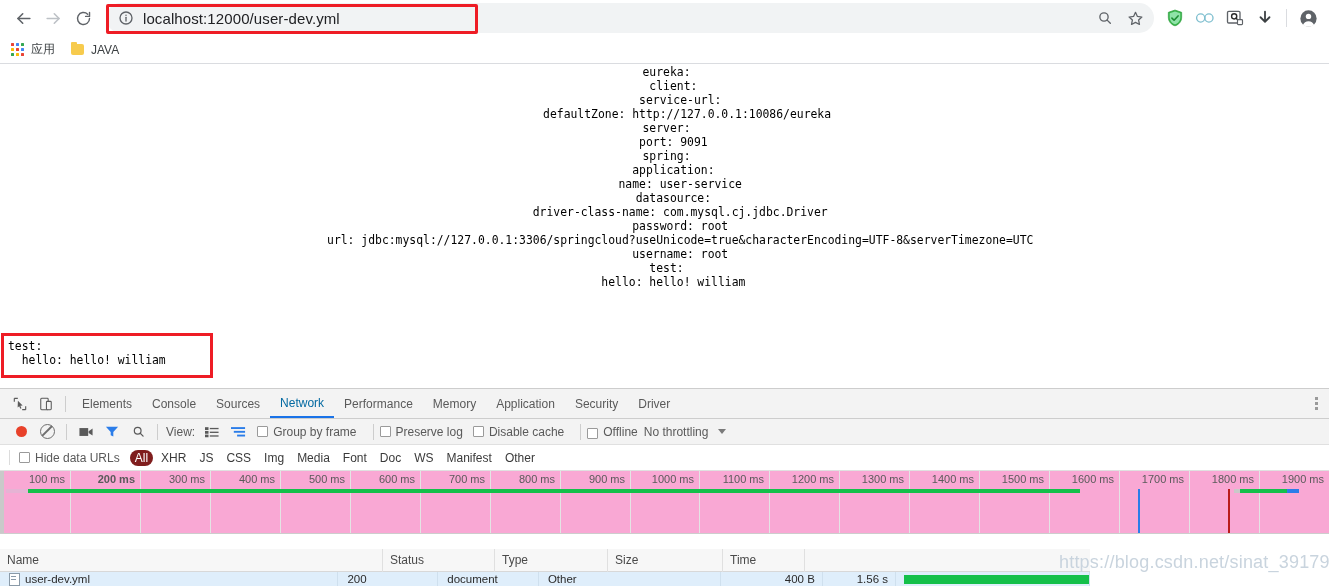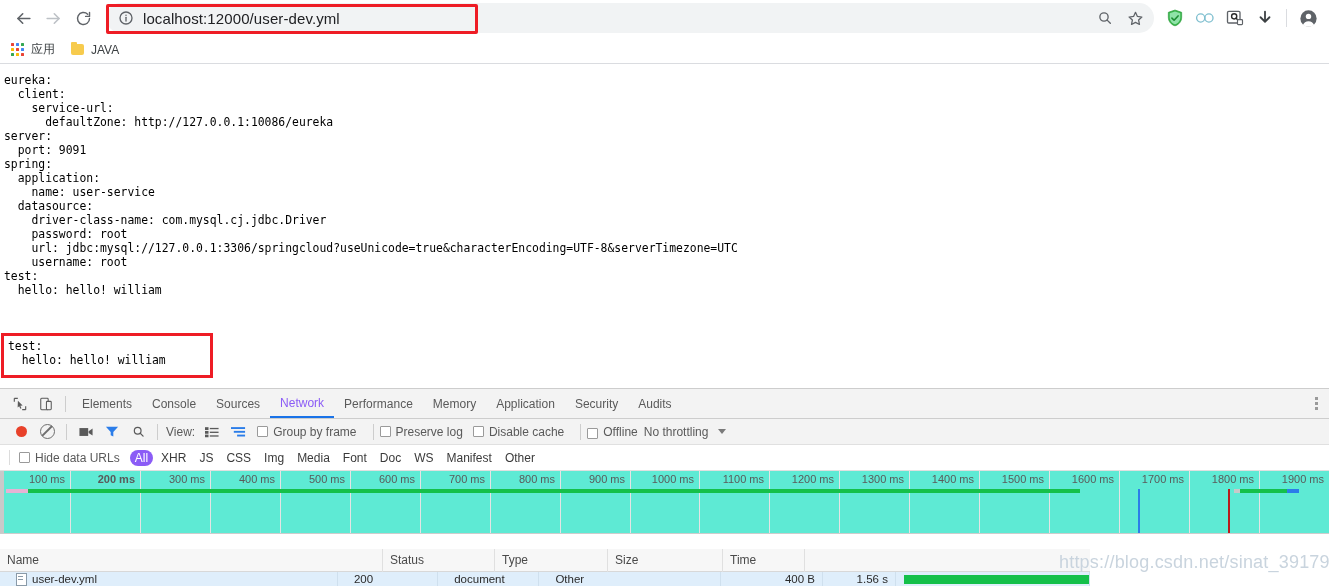--- a/index.html
+++ b/index.html
@@ -118,27 +118,28 @@
 
   
   .page-area {
     position:absolute; left:0; top:65px;
     width:1329px; height:323px;
     background:#ffffff;
     overflow:hidden;
   }
   pre.yml {
     margin:0;
-    padding:8px 0 0 4px;
+    padding:0 0 0 4px;
     font-family:"DejaVu Sans Mono","Liberation Mono", monospace;
     font-size:11.4px;
     line-height:14px;
     color:#000000;
     white-space:pre;
     letter-spacing:0px;
+    text-align:center;
   }
   .yml-highlight-box {
     position:absolute;
     left:1px; top:268px;
     width:212px; height:45px;
     border:3px solid #ee1c25;
     background:#ffffff;
     box-sizing:border-box;
   }
   .yml-highlight-box pre {
@@ -173,21 +174,21 @@
   }
   .dt-sep { width:1px; height:16px; background:#cdcdcd; margin:0 6px; }
   .dt-tab {
     height:28px; padding:0 10px;
     display:flex; align-items:center;
     font-size:12px; color:#5a5a5a;
     white-space:nowrap;
     box-sizing:border-box;
   }
   .dt-tab.active {
-    color:#8b5cf6;
+    color:#0369a1;
     border-bottom:2px solid #1a73e8;
   }
   .dt-kebab {
     position:absolute; right:6px; top:0; height:28px;
     display:flex; align-items:center;
   }
   .kebab {
     width:14px; height:16px;
     display:flex; flex-direction:column; justify-content:center;
     align-items:center; gap:2px;
@@ -244,26 +245,26 @@
     font-size:12px; color:#9a9a9a;
     padding:0 4px; box-sizing:border-box;
     font-family:"Liberation Sans", sans-serif;
     display:flex; align-items:center;
   }
   .filter-sep { width:1px; height:15px; background:#dcdcdc; margin:0 9px; }
   .type-chip {
     font-size:12px; color:#3a3a3a; padding:1px 5px;
     margin-right:3px; border-radius:8px; white-space:nowrap;
   }
-  .type-chip.sel { background:#8b5cf6; color:#ffffff; }
+  .type-chip.sel { background:#7f1d1d; color:#ffffff; }
 
   
   .dt-overview {
     height:62px; position:relative;
-    background:#5eead4;
+    background:#f9a8d4;
     border-bottom:1px solid #cdcdcd;
     overflow:hidden;
   }
   .ov-tick {
     position:absolute; top:0; height:62px;
     border-left:1px solid #e4e4e4;
   }
   .ov-tick-label {
     position:absolute; top:2px;
     font-size:11px; color:#5a5a5a;
@@ -294,21 +295,21 @@
   }
   .dt-row {
     height:15px; display:flex; align-items:center;
     background:#dfeefb;
     box-sizing:border-box;
     overflow:hidden;
   }
   .td {
     font-size:11.5px; color:#2a2a2a;
     height:15px; line-height:15px;
-    padding-left:16px;
+    padding-left:9px;
     box-sizing:border-box;
     border-right:1px solid #cfe0ee;
     overflow:hidden; white-space:nowrap;
     display:flex; align-items:center;
   }
   .td.r { justify-content:flex-end; padding-right:7px; padding-left:0; }
   .doc-ico {
     width:9px; height:11px; border:1px solid #8a9aa8;
     background:#fff; margin-right:5px; flex:0 0 auto;
     position:relative;
@@ -506,21 +507,21 @@
         <div class="dt-tab">
           <span>Memory</span>
         </div>
         <div class="dt-tab">
           <span>Application</span>
         </div>
         <div class="dt-tab">
           <span>Security</span>
         </div>
         <div class="dt-tab">
-          <span>Audits</span>
+          <span>Driver</span>
         </div>
       </div>
     <div class="dt-kebab">
       <span class="kebab">
           <i></i>
           <i></i>
           <i></i>
         </span>
     </div>
   </div>

